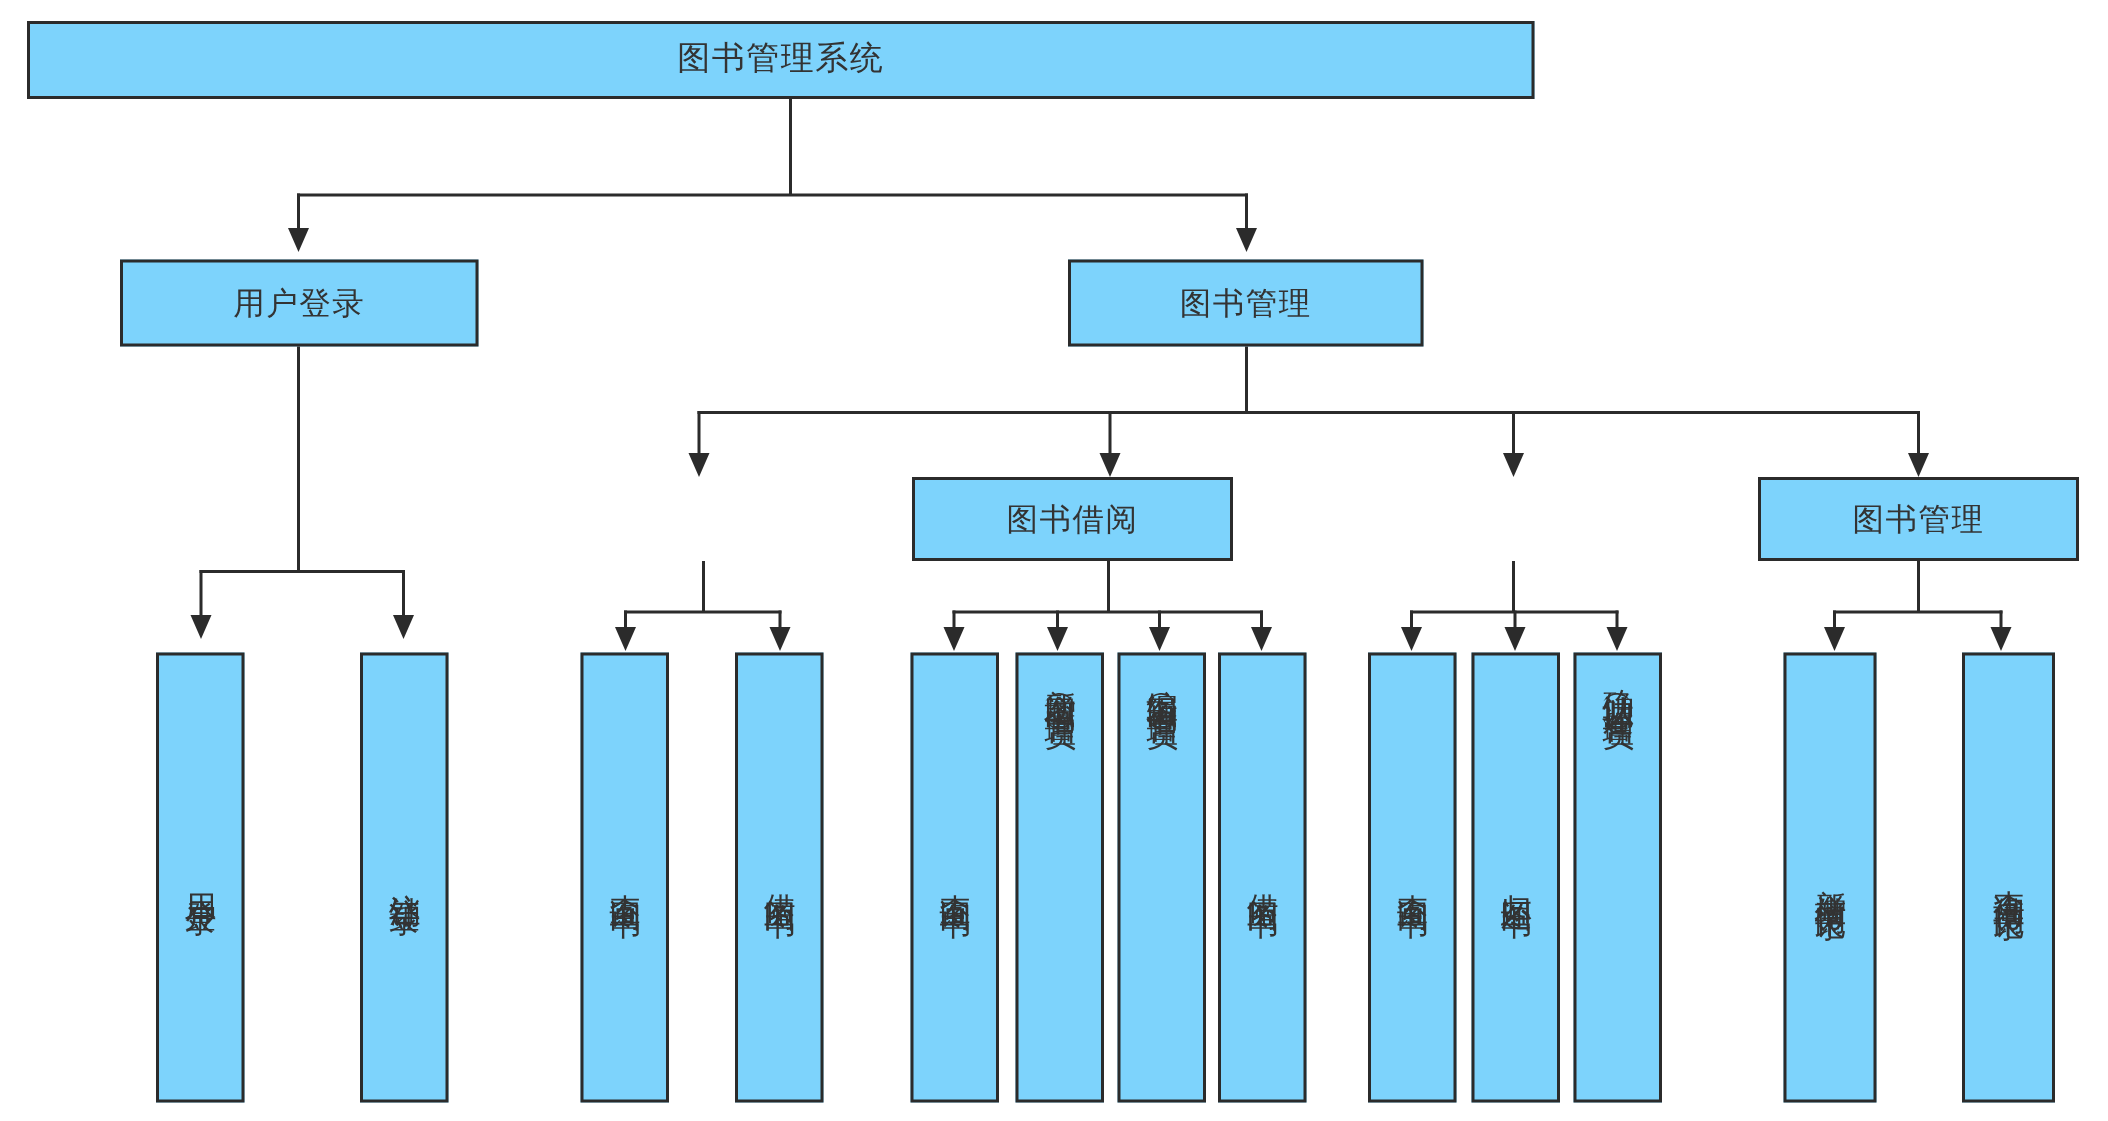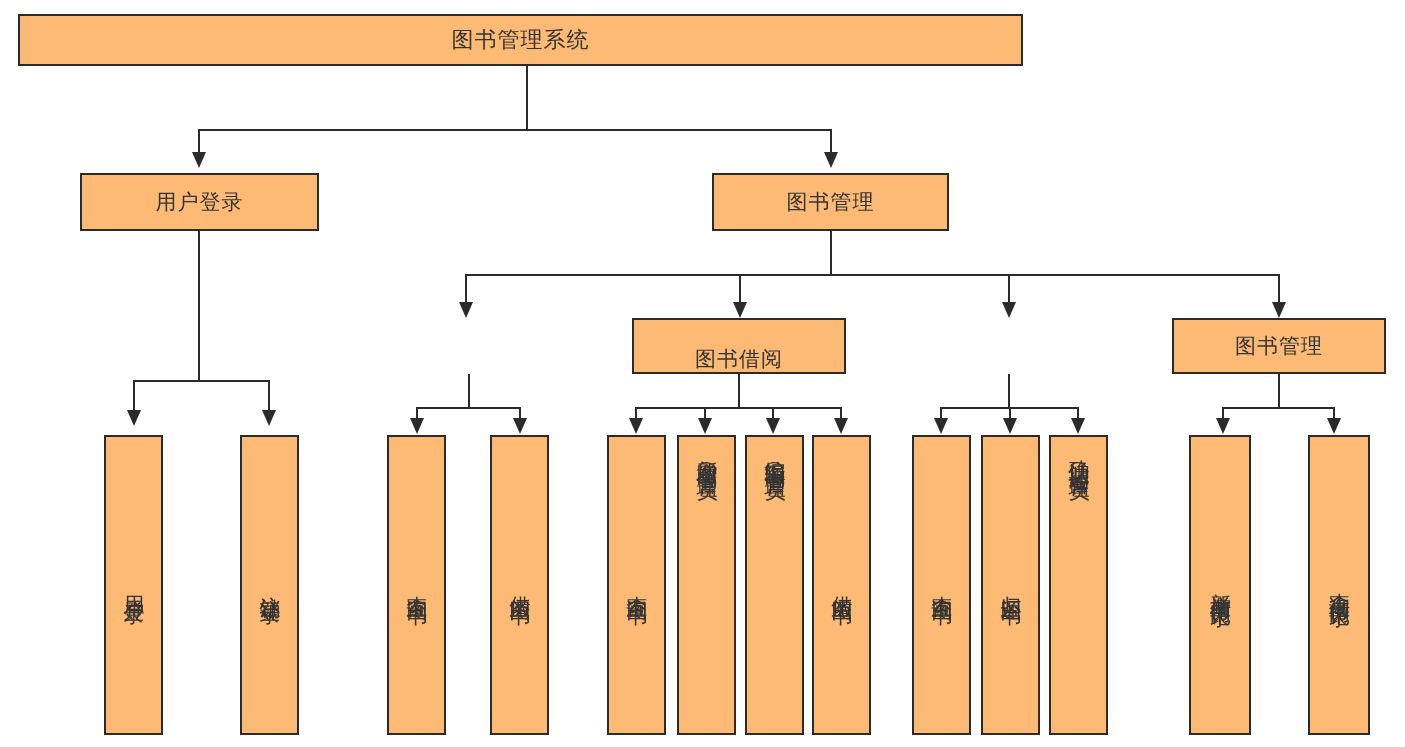--- a/index.html
+++ b/index.html
@@ -14,21 +14,21 @@
   #canvas {
     position: relative;
     width: 1405px;
     height: 747px;
     background: #ffffff;
     overflow: hidden;
   }
   .node {
     position: absolute;
     box-sizing: border-box;
-    background: #fdba74;
+    background: #7dd3fc;
     border: 2px solid #2b2b2b;
     display: flex;
     align-items: center;
     justify-content: center;
     color: #333333;
     text-align: center;
     line-height: 1.18;
   }
   
   .node.h {
@@ -118,21 +118,21 @@
   <div class="ln h" style="left:465px; top:274px; width:815px; height:2px;"></div>
   <div class="ln v" style="left:465px; top:274px; width:2px; height:30px;"></div>
   <div class="arrow" style="left:459px; top:302px;"></div>
   <div class="ln v" style="left:739px; top:274px; width:2px; height:30px;"></div>
   <div class="arrow" style="left:733px; top:302px;"></div>
   <div class="ln v" style="left:1008px; top:274px; width:2px; height:30px;"></div>
   <div class="arrow" style="left:1002px; top:302px;"></div>
   <div class="ln v" style="left:1278px; top:274px; width:2px; height:30px;"></div>
   <div class="arrow" style="left:1272px; top:302px;"></div>
 
-  <div class="node h" style="left:632px; top:318px; width:214px; height:56px;align-items:flex-end;">
+  <div class="node h" style="left:608px; top:318px; width:214px; height:56px;">
     <span>图书借阅</span>
   </div>
   <div class="node h" style="left:1172px; top:318px; width:214px; height:56px;">
     <span>图书管理</span>
   </div>
 
   <div class="ln v" style="left:468px; top:374px; width:2px; height:34px;"></div>
   <div class="ln h" style="left:416px; top:407px; width:105px; height:2px;"></div>
   <div class="ln v" style="left:416px; top:407px; width:2px; height:14px;"></div>
   <div class="arrow" style="left:410px; top:418px;"></div>

